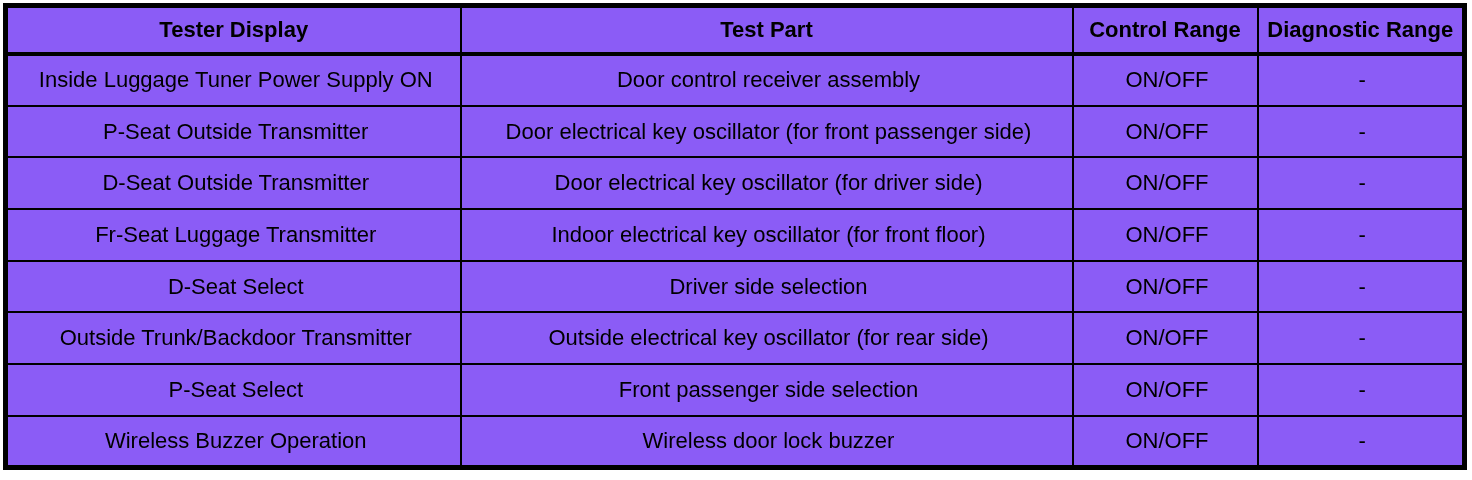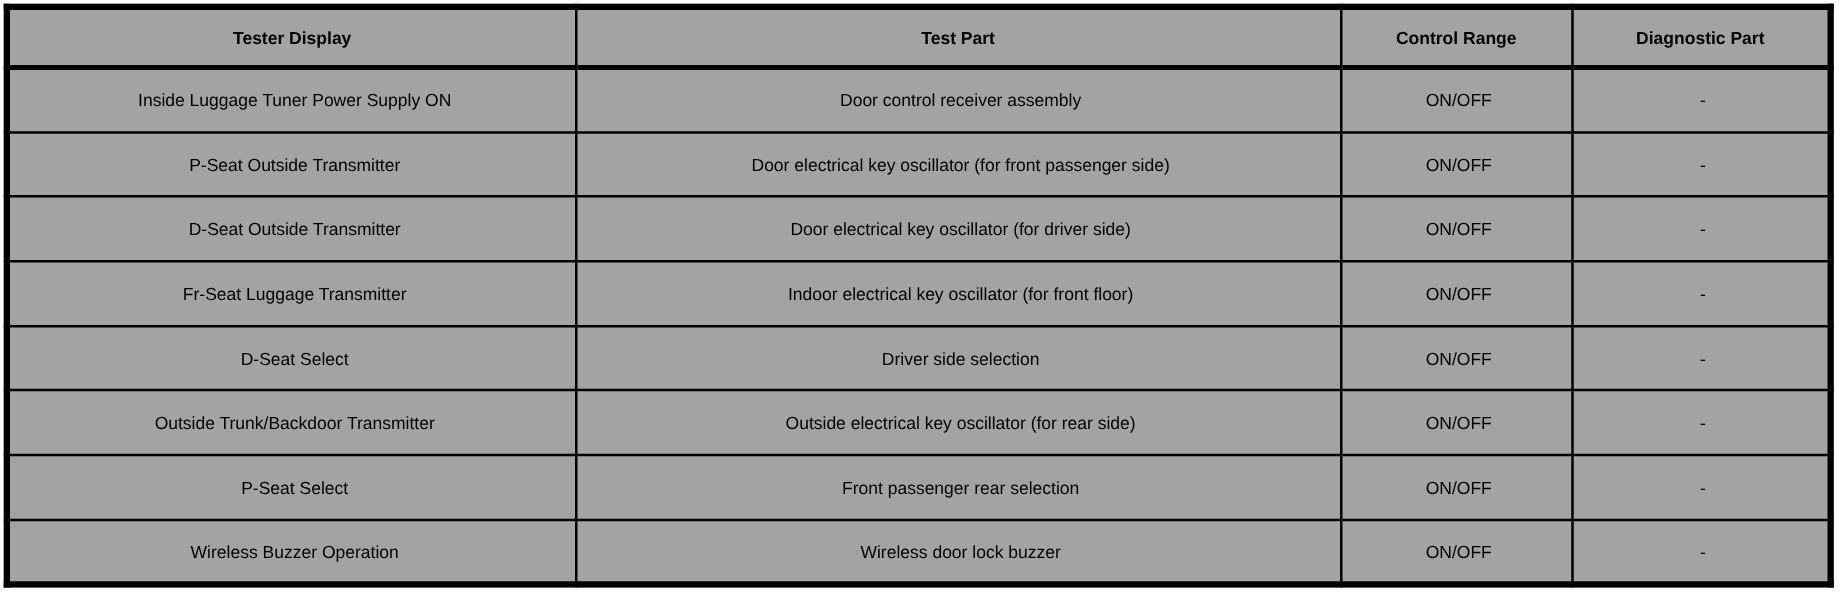--- a/index.html
+++ b/index.html
@@ -19,23 +19,23 @@
   table.doc-table {
     position: absolute;
     left: 3px;
     top: 3px;
     width: 1459px;
     height: 467px;
     border-collapse: collapse;
     table-layout: fixed;
     border: 5px solid #000000;
     font-family: "Liberation Sans", sans-serif;
-    font-size: 14px;
+    font-size: 22px;
     color: #000000;
-    background: #a3a3a3;
+    background: #8b5cf6;
   }
   table.doc-table col.c1 { width: 455px; }
   table.doc-table col.c2 { width: 612px; }
   table.doc-table col.c3 { width: 185px; }
   table.doc-table col.c4 { width: 207px; }
 
   table.doc-table th,
   table.doc-table td {
     border: 2px solid #000000;
     padding: 0 3px 0 7px;
@@ -68,21 +68,21 @@
       <col class="c1">
         <col class="c2">
         <col class="c3">
         <col class="c4">
     </colgroup>
     <thead>
       <tr>
         <th>Tester Display</th>
         <th>Test Part</th>
         <th>Control Range</th>
-        <th>Diagnostic Part</th>
+        <th>Diagnostic Range</th>
       </tr>
     </thead>
     <tbody>
       <tr>
         <td>Inside Luggage Tuner Power Supply ON</td>
         <td>Door control receiver assembly</td>
         <td>ON/OFF</td>
         <td>-</td>
       </tr>
       <tr>
@@ -110,21 +110,21 @@
         <td>-</td>
       </tr>
       <tr>
         <td>Outside Trunk/Backdoor Transmitter</td>
         <td>Outside electrical key oscillator (for rear side)</td>
         <td>ON/OFF</td>
         <td>-</td>
       </tr>
       <tr>
         <td>P-Seat Select</td>
-        <td>Front passenger rear selection</td>
+        <td>Front passenger side selection</td>
         <td>ON/OFF</td>
         <td>-</td>
       </tr>
       <tr>
         <td>Wireless Buzzer Operation</td>
         <td>Wireless door lock buzzer</td>
         <td>ON/OFF</td>
         <td>-</td>
       </tr>
     </tbody>

